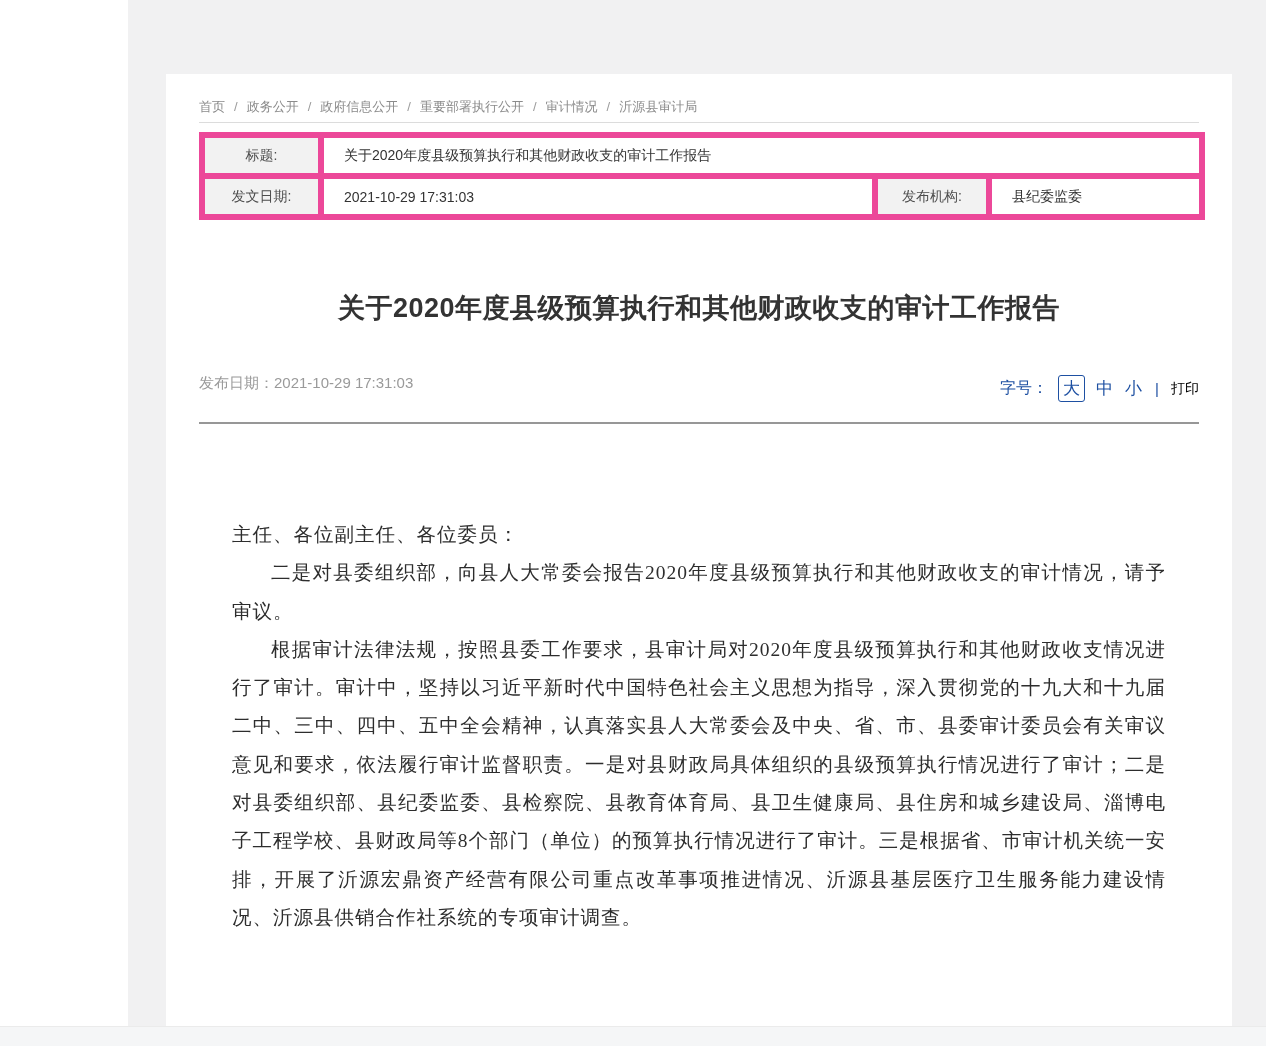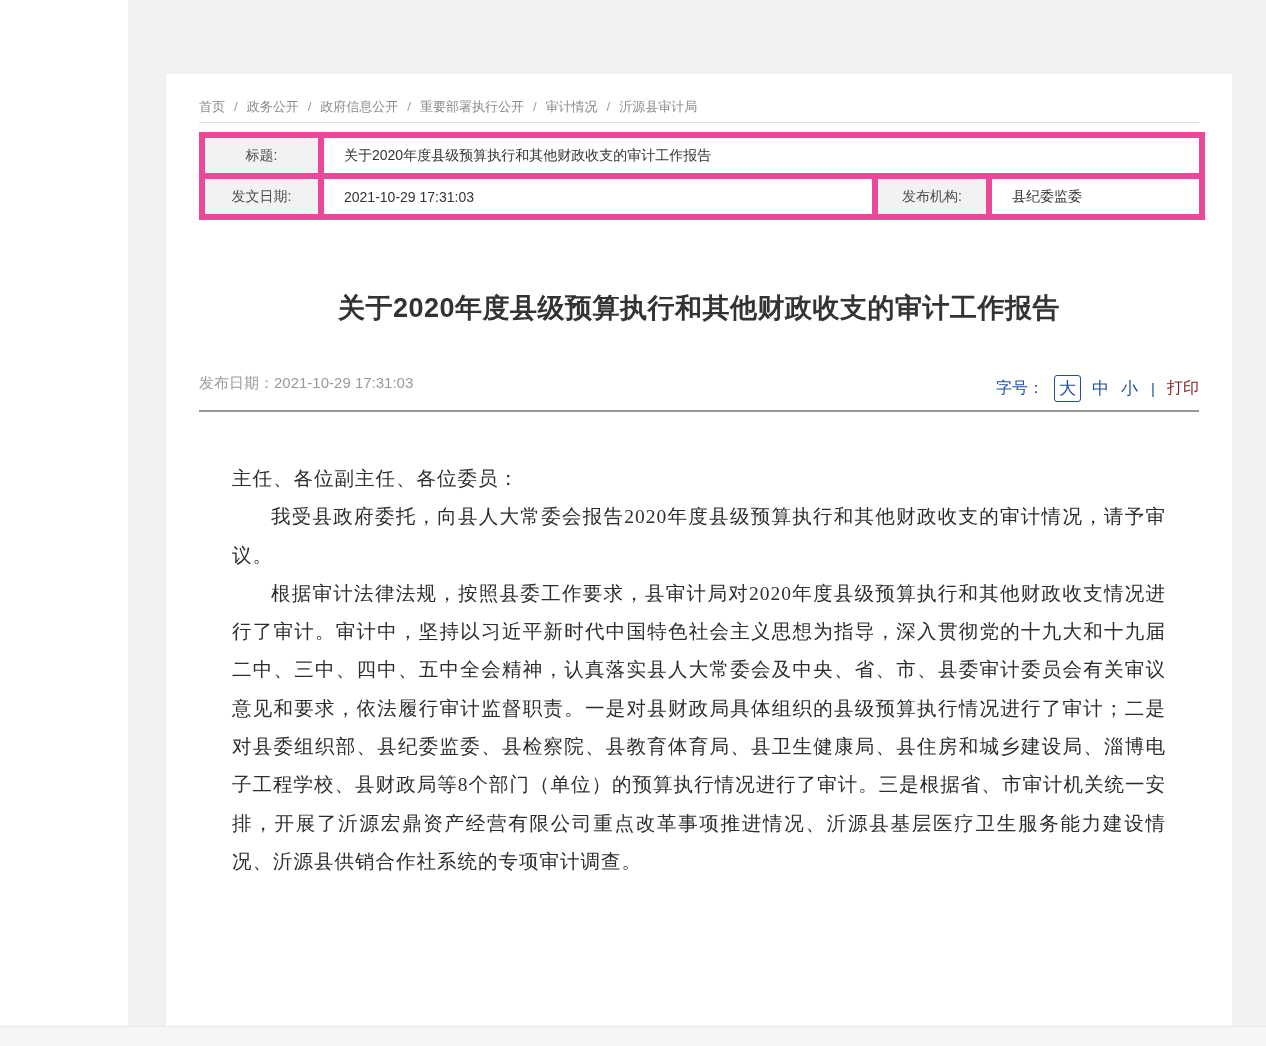--- a/index.html
+++ b/index.html
@@ -77,53 +77,53 @@
     letter-spacing: 0.5px;
   }
   .date-row {
     margin-top: 38px;
     width: 1000px;
     display: flex;
     justify-content: space-between;
     align-items: center;
     font-size: 15px;
     color: #9a9a9a;
-    padding-bottom: 8px;
+    padding-bottom: 20px;
   }
   .date-left span { color: #9a9a9a; }
   .tools { display: flex; align-items: center; gap: 10px; font-size: 16px; margin-top: 11px; }
   .fontsize-label { color: #1e50a2; font-size: 16px; }
   .size-btn {
     color: #1e50a2;
     background: none;
     border: none;
     font-size: 17px;
     font-family: inherit;
     cursor: pointer;
     padding: 0 1px;
   }
   .size-btn.boxed {
     border: 1px solid #1e50a2;
     border-radius: 3px;
     padding: 1px 4px;
   }
   .tool-divider { color: #1e50a2; font-size: 15px; margin: 0 2px; }
   .print-btn {
-    color: #7f1d1d;
+    color: #000000;
     background: none;
     border: none;
-    font-size: 16px;
+    font-size: 14px;
     font-family: inherit;
     cursor: pointer;
   }
   .header-rule { border: none; border-top: 2px solid #979797; width: 1000px; }
 
   
   .article-body {
-    padding: 48px 66px 0 66px;
+    padding: 92px 66px 0 66px;
     font-family: "Liberation Serif", "DejaVu Serif", serif;
     font-size: 19.5px;
     line-height: 38.3px;
     color: #2d2d2d;
     text-align: justify;
     letter-spacing: 1px;
   }
   .article-body p { text-indent: 2em; }
   .article-body p.no-indent { text-indent: 0; }
 
@@ -192,20 +192,20 @@
           <button class="size-btn">小</button>
           <span class="tool-divider">|</span>
           <button class="print-btn">打印</button>
         </div>
       </div>
       <hr class="header-rule">
     </div>
 
     <div class="article-body">
       <p class="no-indent">主任、各位副主任、各位委员：</p>
-      <p>我受县政府委托，向县人大常委会报告2020年度县级预算执行和其他财政收支的审计情况，请予审议。</p>
+      <p>二是对县委组织部，向县人大常委会报告2020年度县级预算执行和其他财政收支的审计情况，请予审议。</p>
       <p>根据审计法律法规，按照县委工作要求，县审计局对2020年度县级预算执行和其他财政收支情况进行了审计。审计中，坚持以习近平新时代中国特色社会主义思想为指导，深入贯彻党的十九大和十九届二中、三中、四中、五中全会精神，认真落实县人大常委会及中央、省、市、县委审计委员会有关审议意见和要求，依法履行审计监督职责。一是对县财政局具体组织的县级预算执行情况进行了审计；二是对县委组织部、县纪委监委、县检察院、县教育体育局、县卫生健康局、县住房和城乡建设局、淄博电子工程学校、县财政局等8个部门（单位）的预算执行情况进行了审计。三是根据省、市审计机关统一安排，开展了沂源宏鼎资产经营有限公司重点改革事项推进情况、沂源县基层医疗卫生服务能力建设情况、沂源县供销合作社系统的专项审计调查。</p>
     </div>
 
   </div>
 </div>
 
 <div class="bottom-bar"></div>
 
 </body></html>

